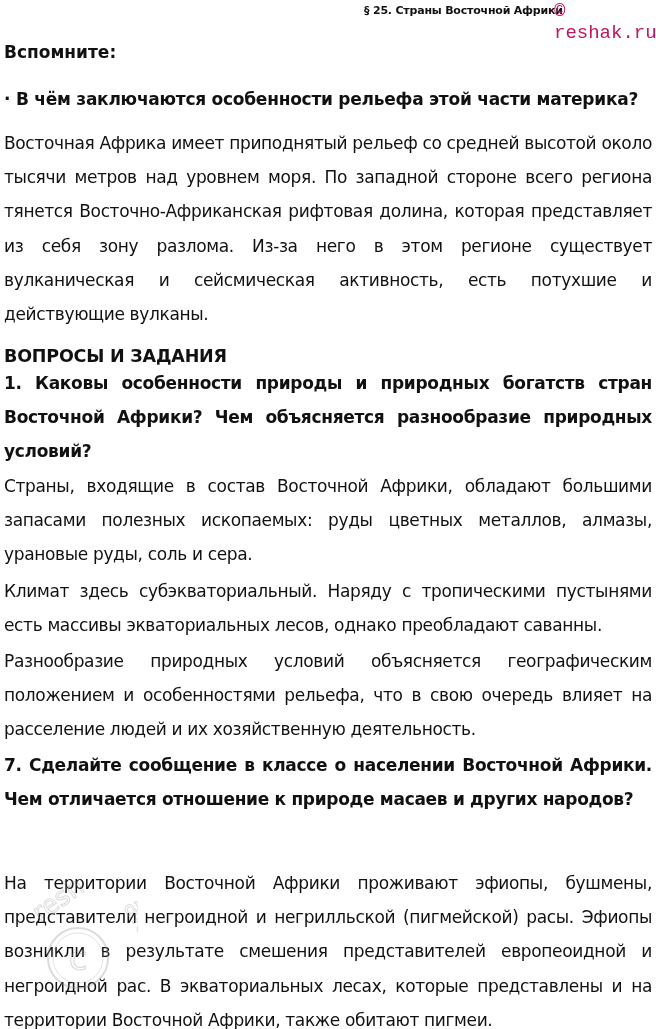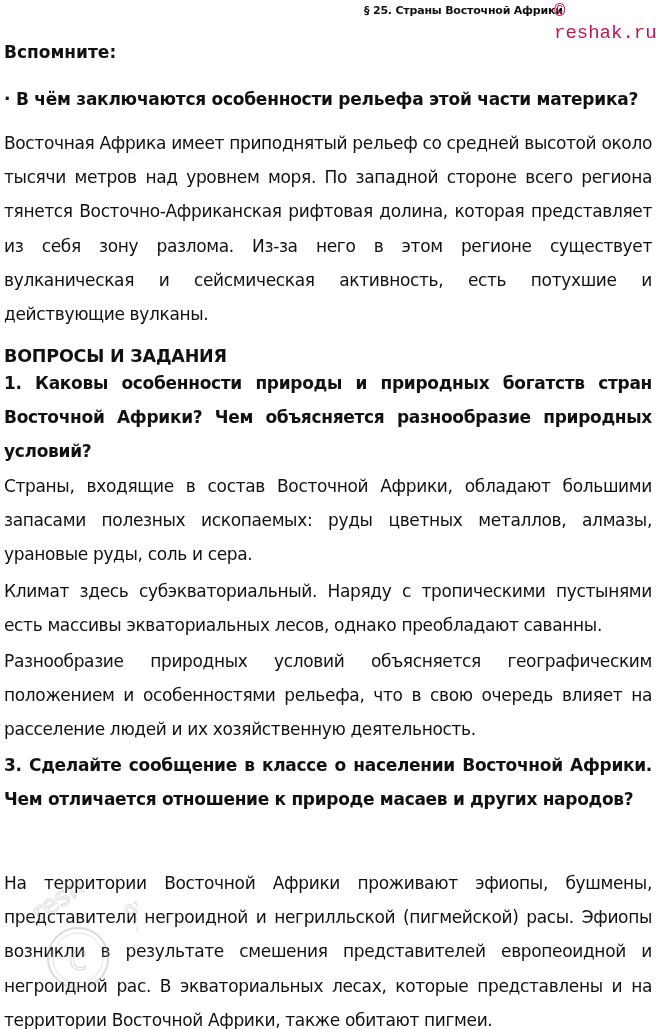--- a/index.html
+++ b/index.html
@@ -63,21 +63,21 @@
   <div class="q-bullet">· В чём заключаются особенности рельефа этой части материка?</div>
   <div class="para last-left" style="top:126px;">Восточная Африка имеет приподнятый рельеф со средней высотой около тысячи метров над уровнем моря. По западной стороне всего региона тянется Восточно-Африканская рифтовая долина, которая представляет из себя зону разлома. Из-за него в этом регионе существует вулканическая и сейсмическая активность, есть потухшие и действующие вулканы.</div>
 
   <div class="section">ВОПРОСЫ И ЗАДАНИЯ</div>
 
   <div class="question last-left" style="top:366px;">1. Каковы особенности природы и природных богатств стран Восточной Африки? Чем объясняется разнообразие природных условий?</div>
   <div class="para last-left" style="top:469px;">Страны, входящие в состав Восточной Африки, обладают большими запасами полезных ископаемых: руды цветных металлов, алмазы, урановые руды, соль и сера.</div>
   <div class="para last-left" style="top:574px;">Климат здесь субэкваториальный. Наряду с тропическими пустынями есть массивы экваториальных лесов, однако преобладают саванны.</div>
   <div class="para last-left" style="top:644px;">Разнообразие природных условий объясняется географическим положением и особенностями рельефа, что в свою очередь влияет на расселение людей и их хозяйственную деятельность.</div>
 
-  <div class="question last-left" style="top:748px;">3. Сделайте сообщение в классе о населении Восточной Африки. Чем отличается отношение к природе масаев и других народов?</div>
+  <div class="question last-left" style="top:748px;">7. Сделайте сообщение в классе о населении Восточной Африки. Чем отличается отношение к природе масаев и других народов?</div>
   <div class="para last-left" style="top:852px;margin-top:14px;">На территории Восточной Африки проживают эфиопы, бушмены, представители негроидной и негрилльской (пигмейской) расы. Эфиопы возникли в результате смешения представителей европеоидной и негроидной рас. В экваториальных лесах, которые представлены и на территории Восточной Африки, также обитают пигмеи.</div>
 
   <svg class="watermark" viewBox="0 0 110 130">
     <circle cx="50" cy="78" r="30" fill="none" stroke="#999" stroke-width="2"></circle>
     <circle cx="50" cy="78" r="25" fill="none" stroke="#aaa" stroke-width="1"></circle>
     <text x="50" y="90" font-size="34" text-anchor="middle" fill="none" stroke="#999" stroke-width="1.2" font-family="DejaVu Sans, sans-serif">c</text>
     <text x="8" y="30" font-size="26" fill="none" stroke="#999" stroke-width="1" font-family="DejaVu Sans, sans-serif" transform="rotate(-35 30 30)">resh</text>
     <text x="58" y="30" font-size="26" fill="none" stroke="#999" stroke-width="1" font-family="DejaVu Sans, sans-serif" transform="rotate(60 80 60)">ak.ru</text>
   </svg>
 

